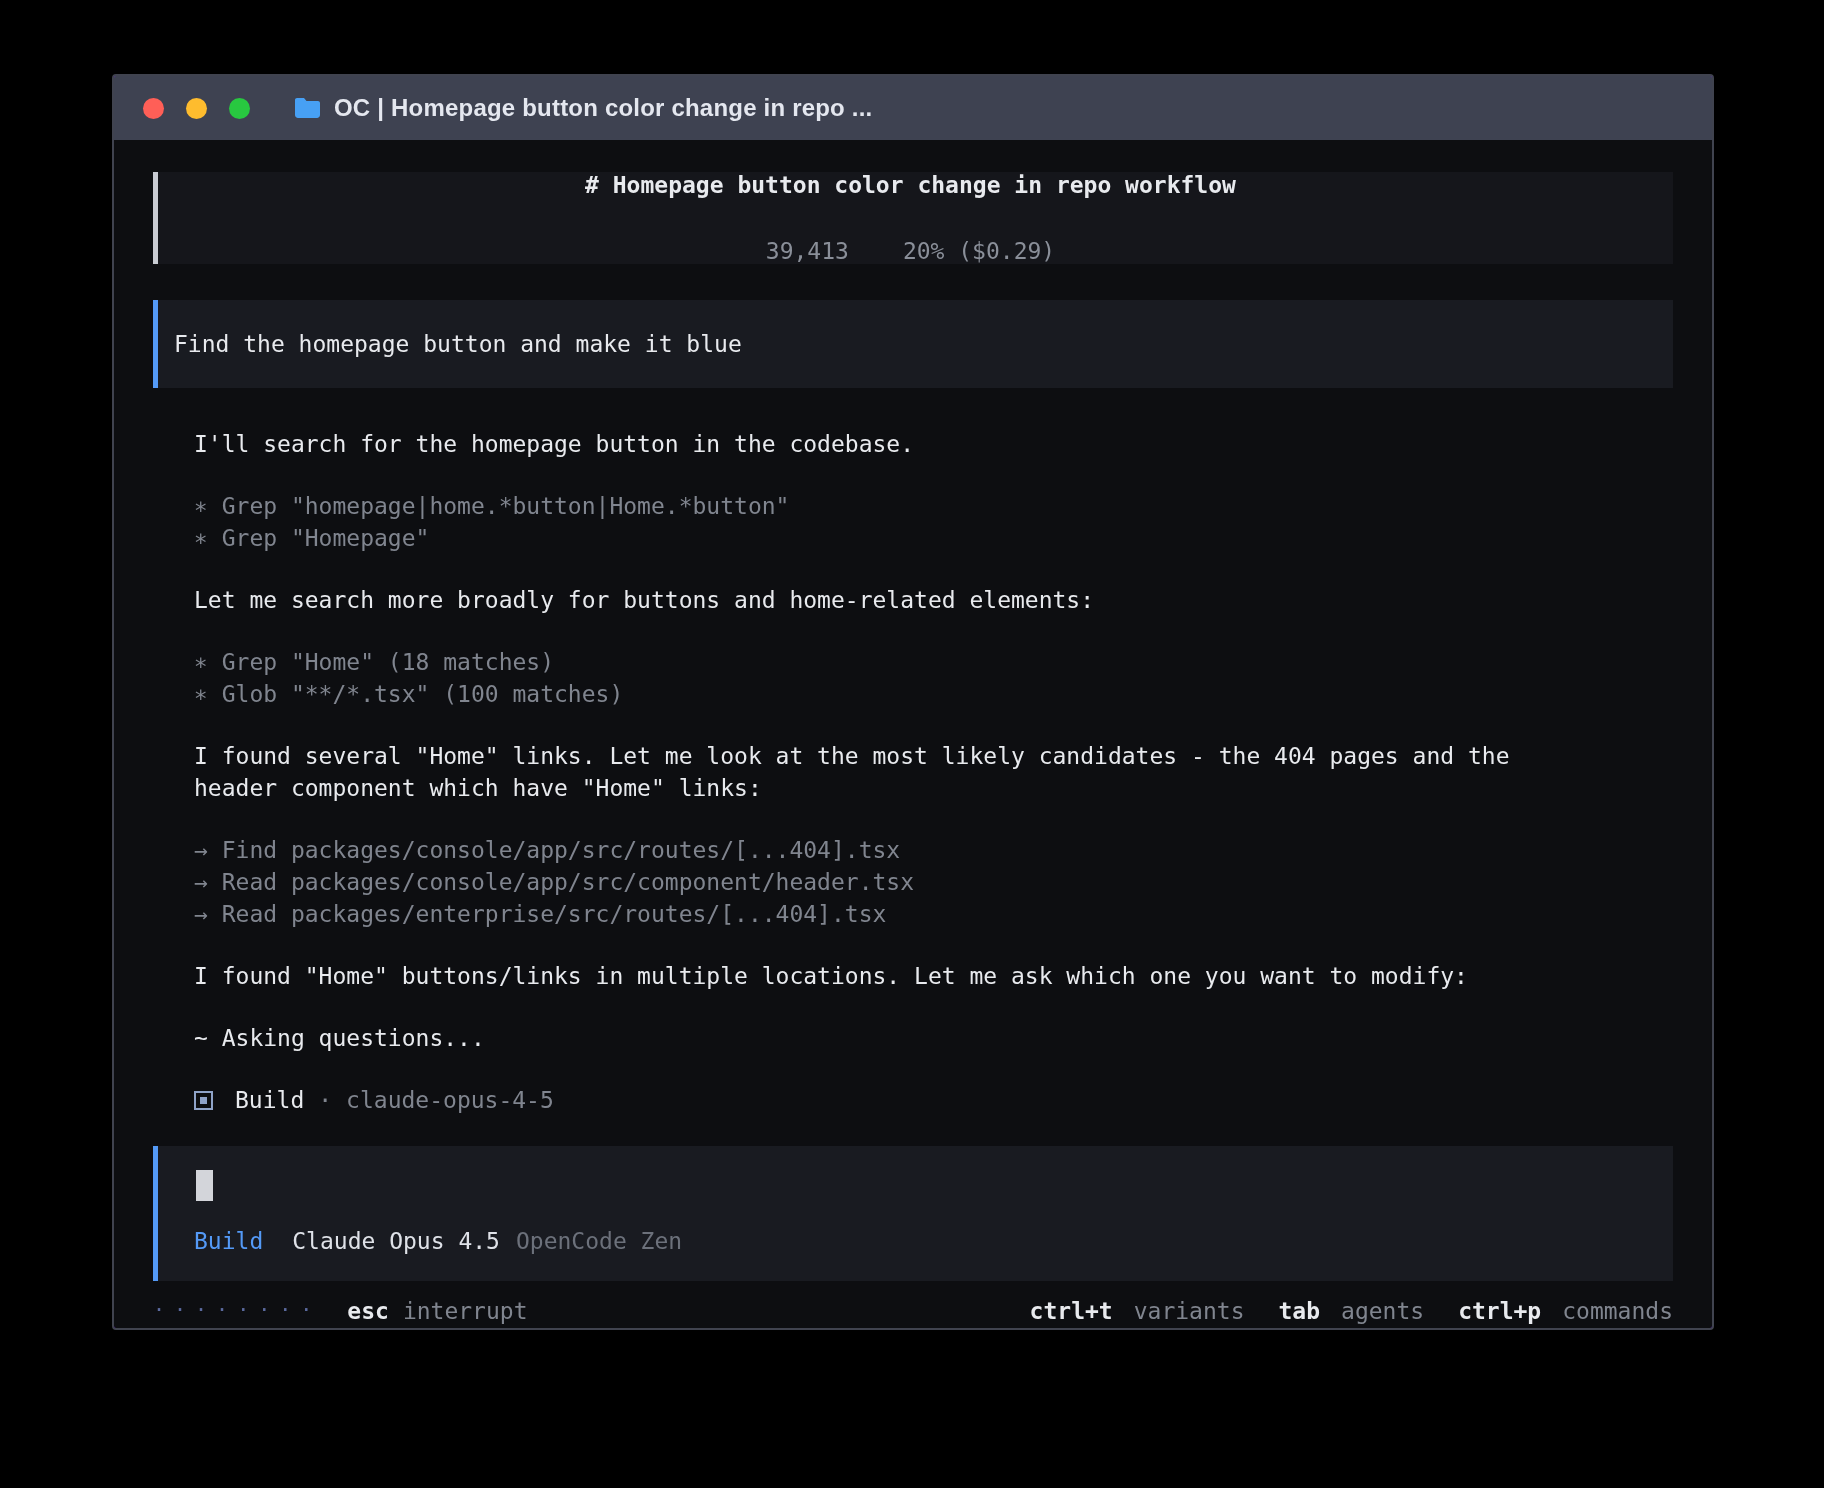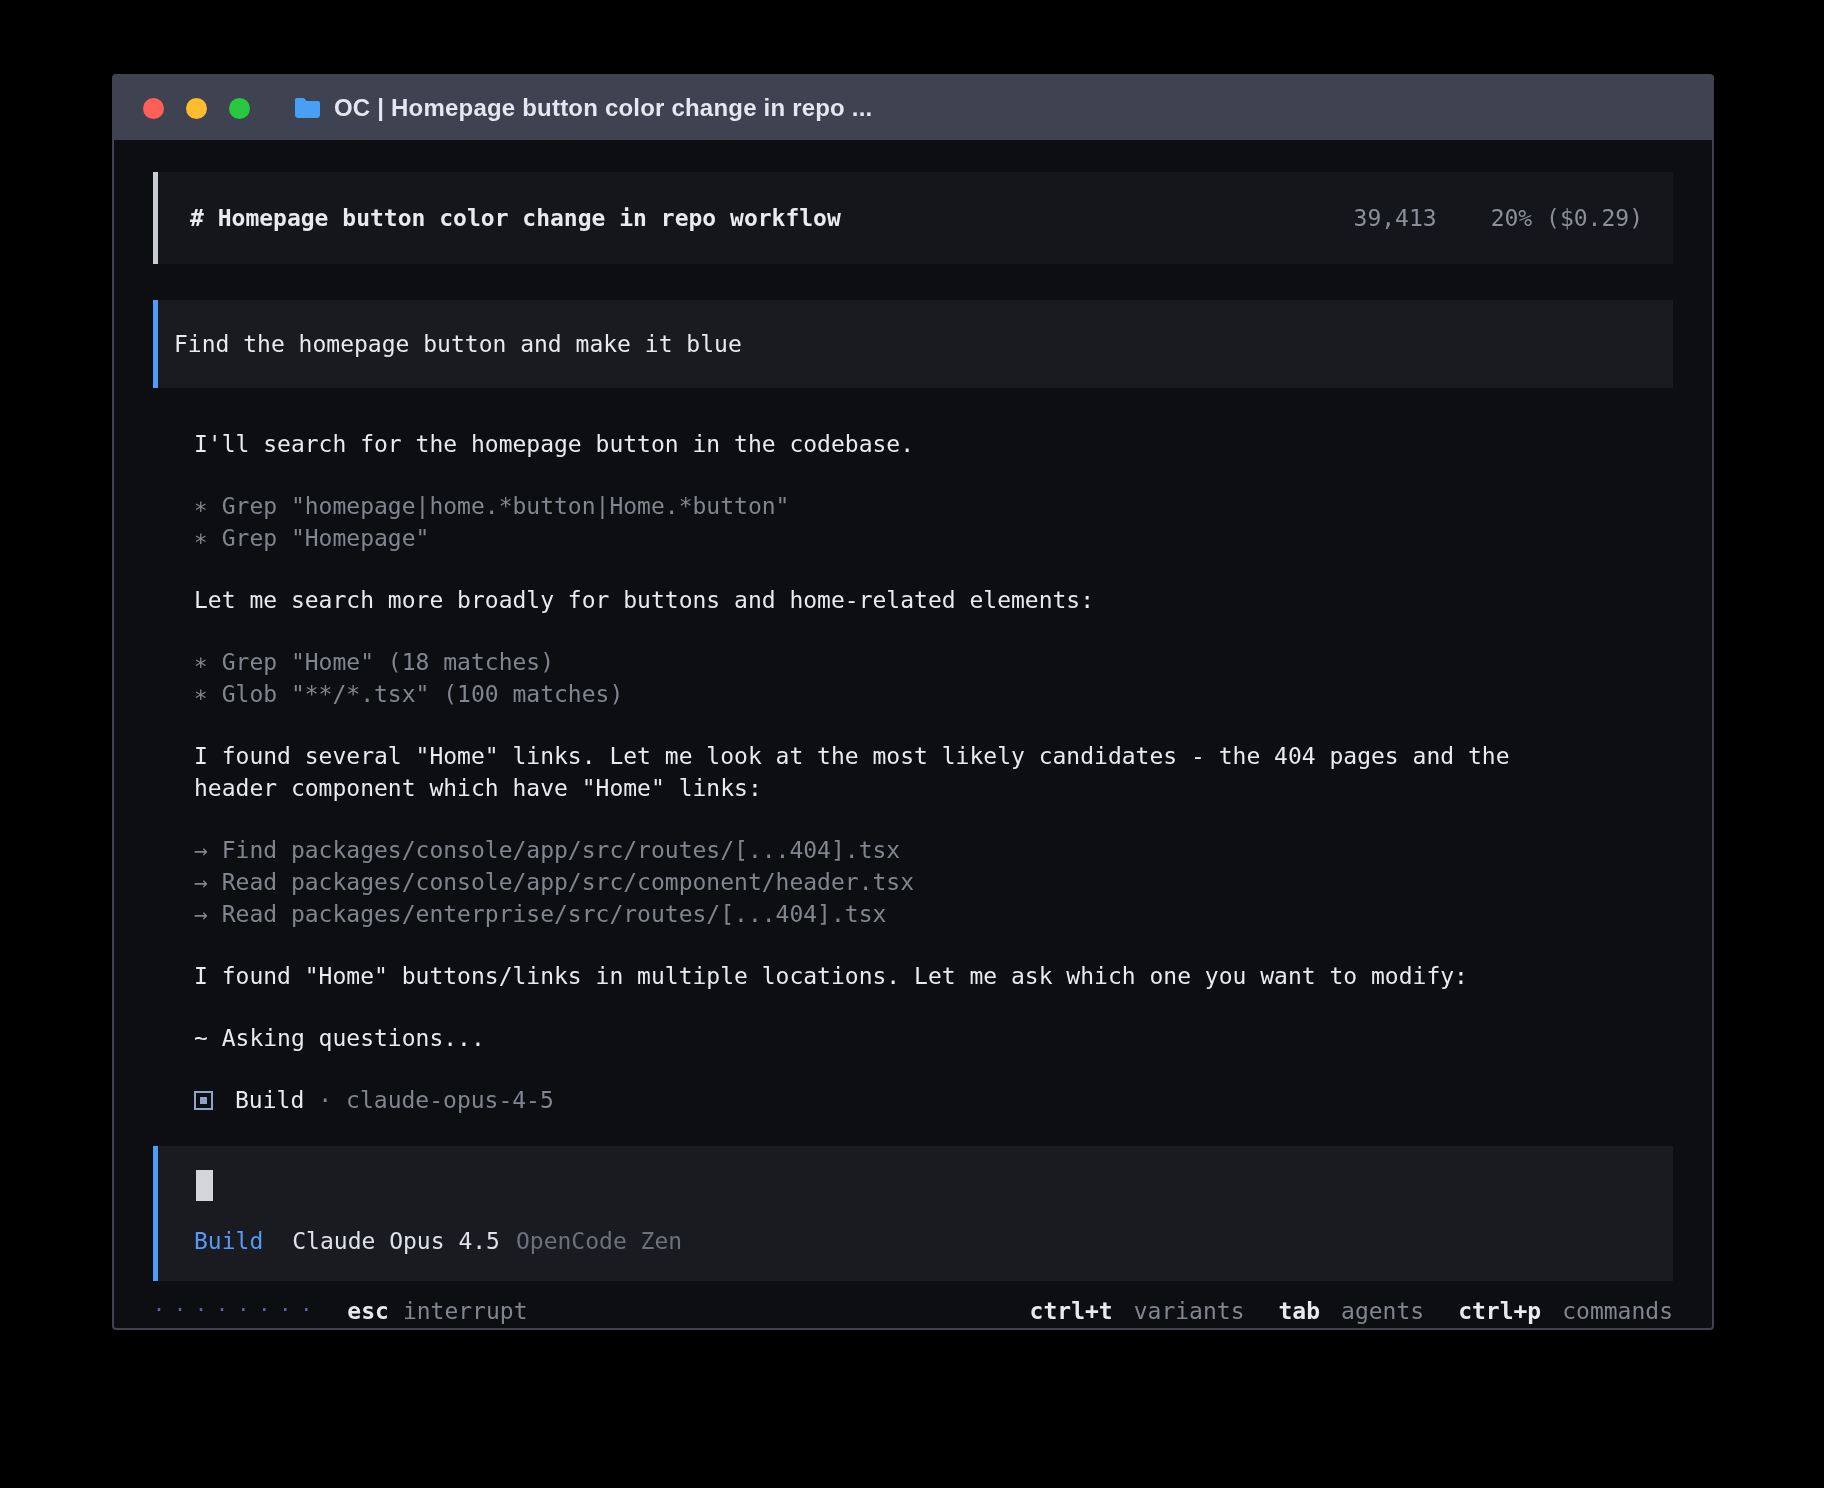--- a/index.html
+++ b/index.html
@@ -33,21 +33,21 @@
     box-sizing:border-box; height:calc(100% - 64px);
     padding:32px 39px 0 39px; background:#0d0e11;
     font-size:23px; color:#e8eaee;
   }
   .white { color:#e8eaee; }
   .gray  { color:#80858f; }
   
   .header-block {
     background:#15161b; border-left:5px solid #c9ccd3; height:92px;
     display:flex; align-items:center; justify-content:space-between;
-    padding:0 30px 0 32px; box-sizing:border-box; margin-bottom:36px;
+    padding:0 30px 0 20px; box-sizing:border-box; margin-bottom:36px;flex-direction:column;
   }
   .h-title { font-weight:bold; color:#e8eaee; }
   .h-right { display:flex; gap:54px; color:#8a8f99; }
   
   .user-block {
     background:#191b21; border-left:5px solid #549af7;
     padding:28px 16px; margin-bottom:40px; color:#e8eaee;
   }
   
   .transcript { padding-left:41px; max-width:1380px; }

